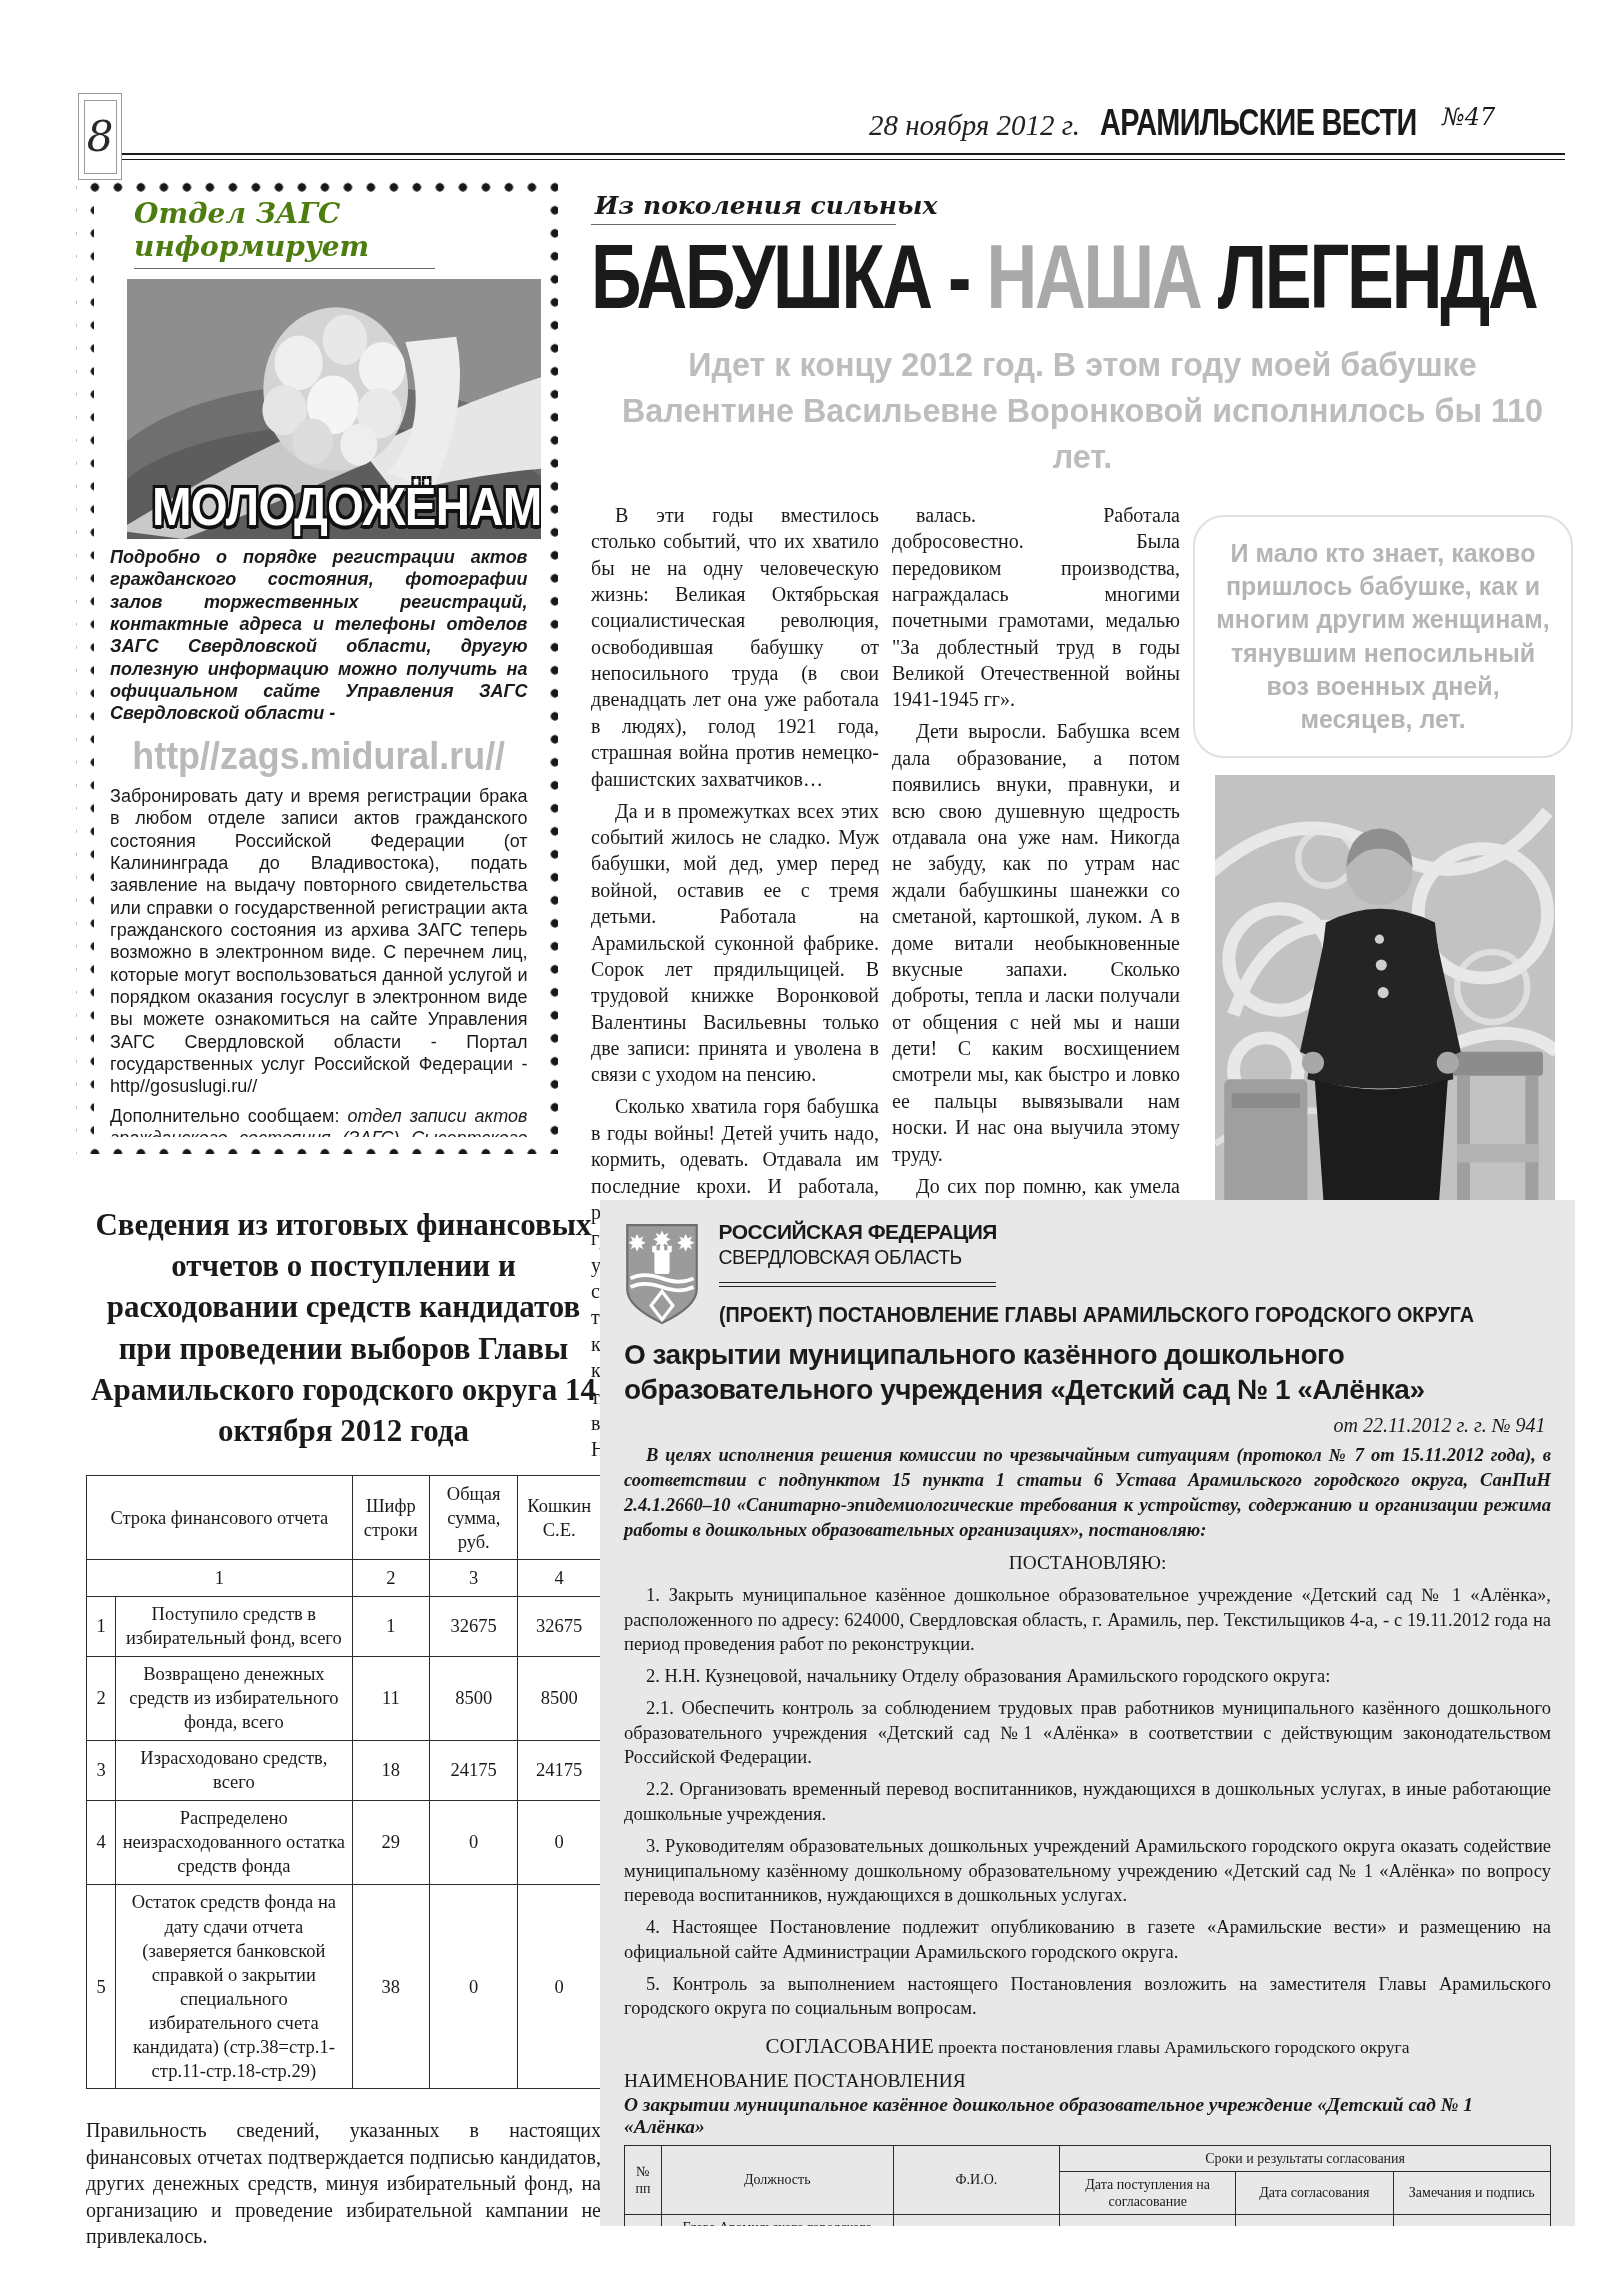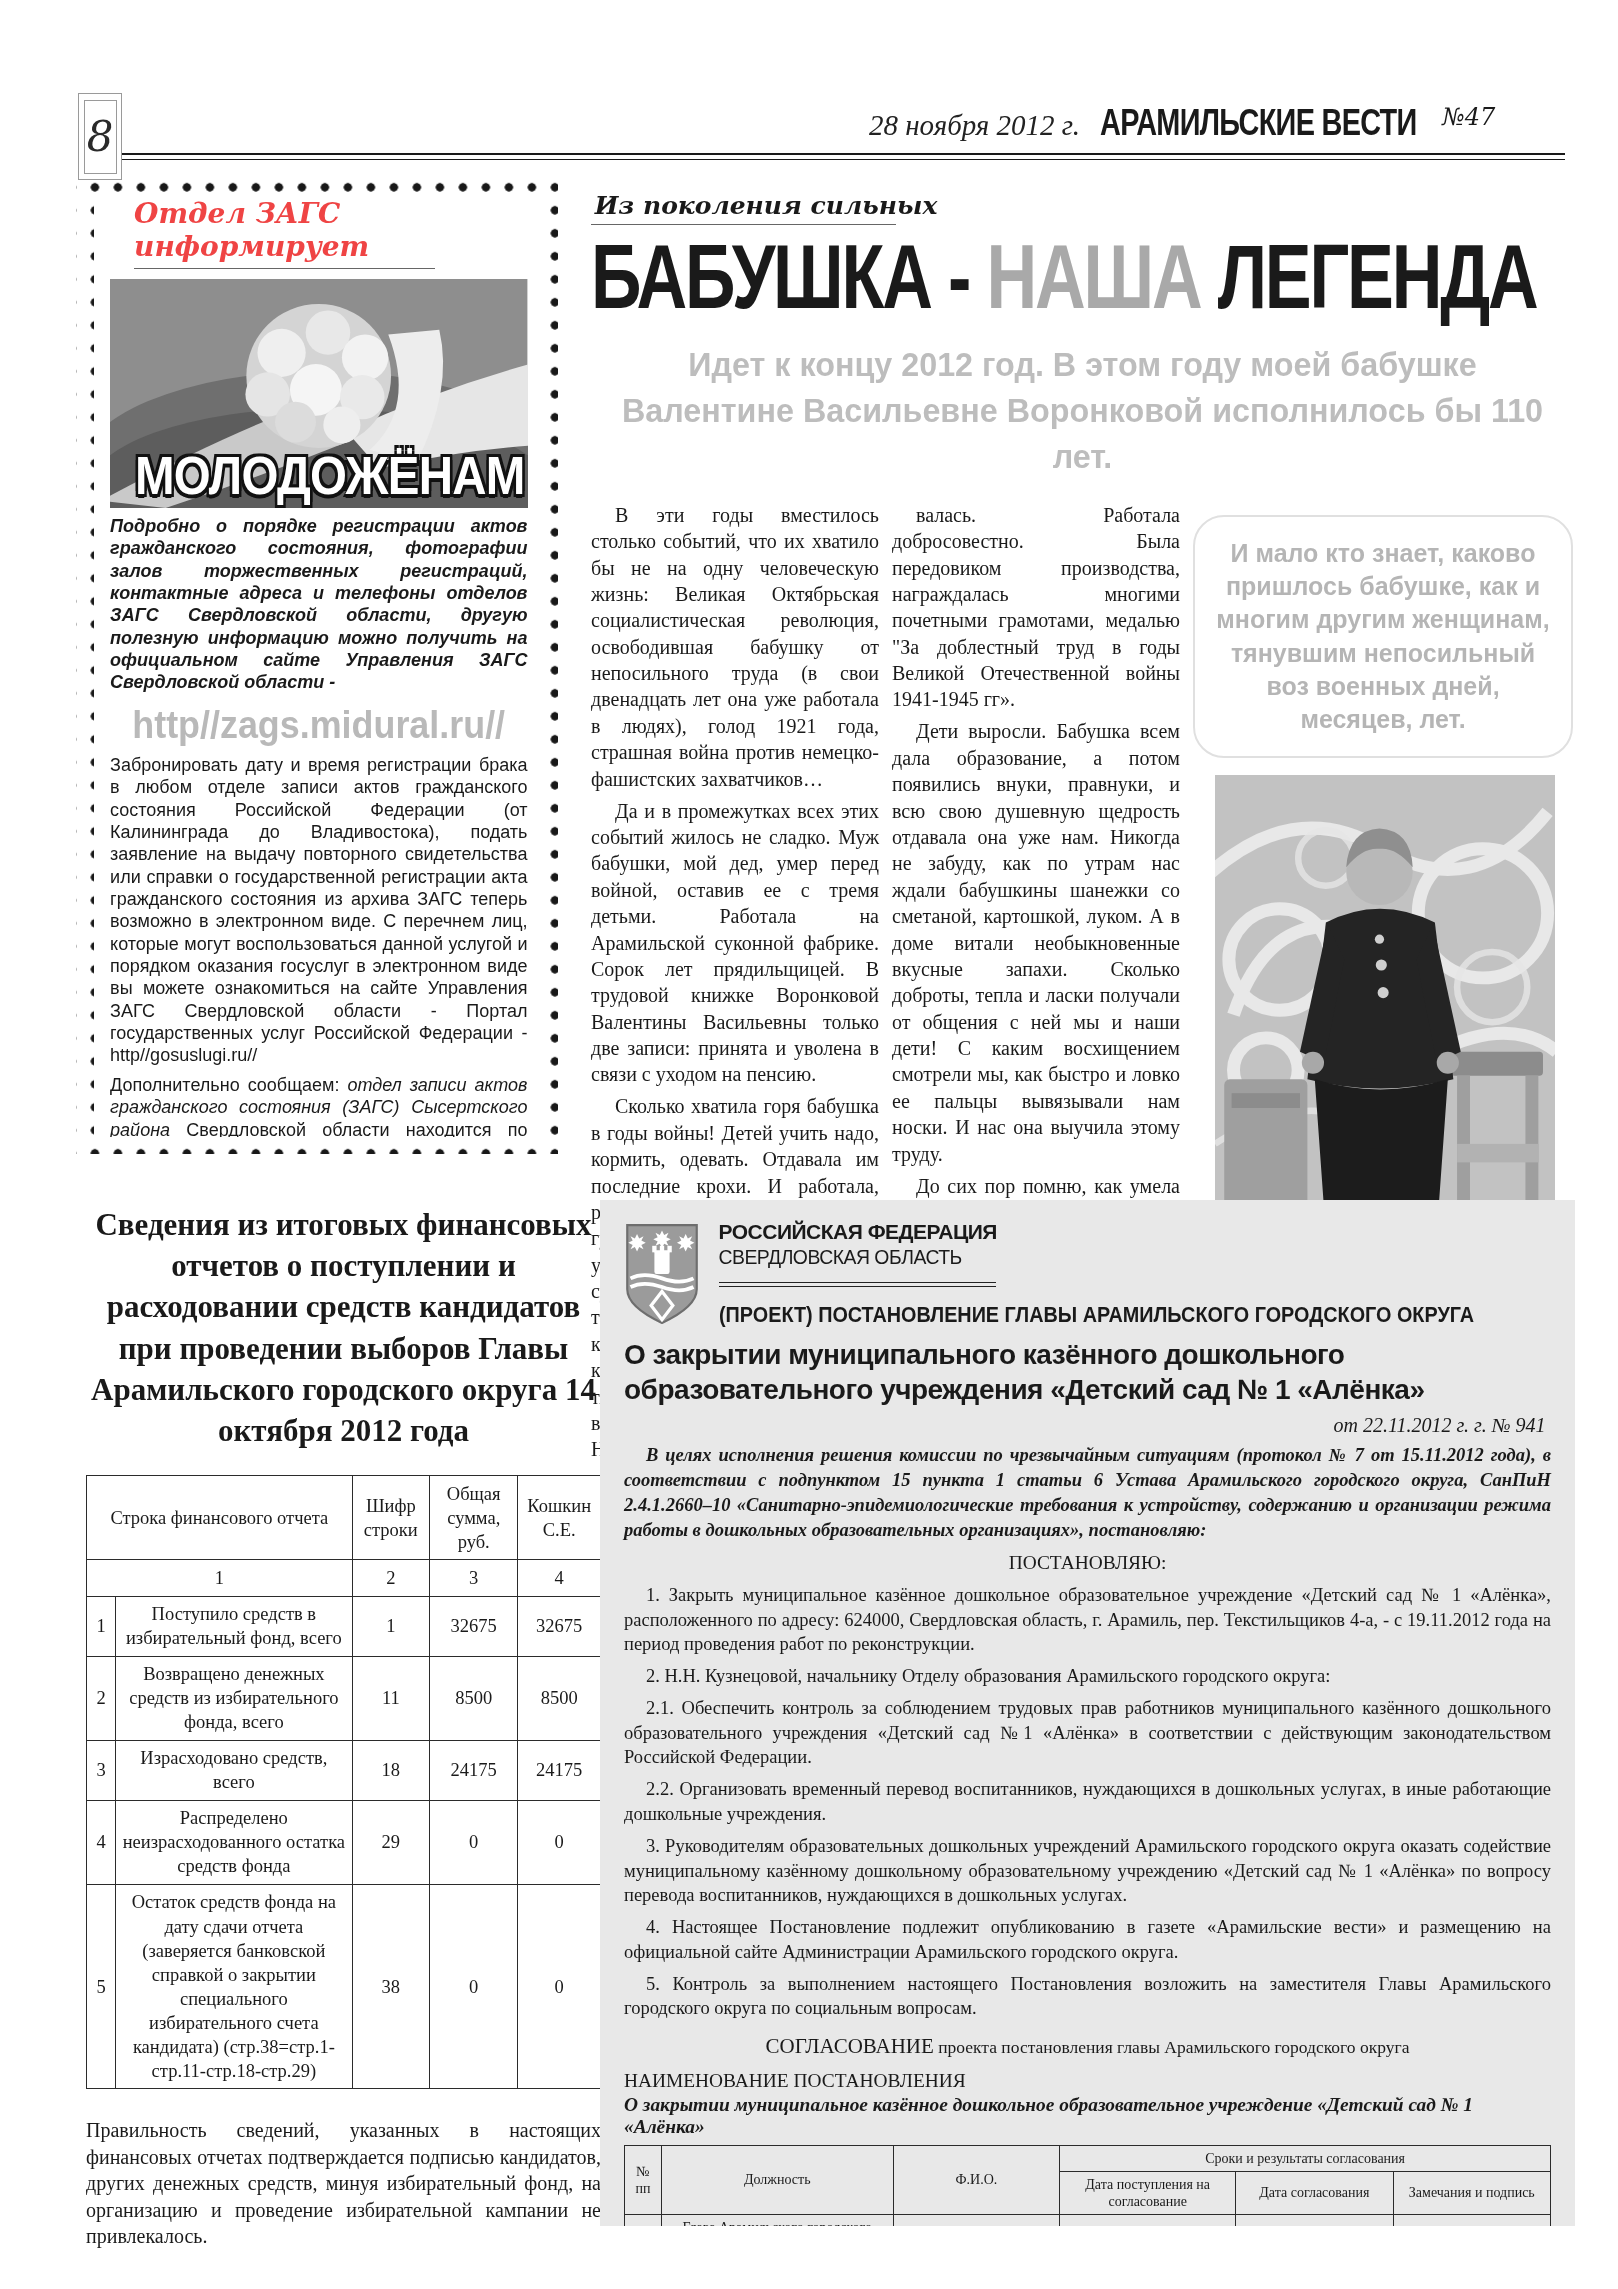--- a/index.html
+++ b/index.html
@@ -18,23 +18,23 @@
              font-weight:bold;font-size:37px;letter-spacing:-0.9px;white-space:nowrap;
              transform:scaleX(0.78);transform-origin:left center;}
   .hdr-issue{position:absolute;left:1442px;top:103px;font-family:"DejaVu Serif",serif;
              font-style:italic;font-size:24px;white-space:nowrap;}
   
   .zags-box{position:absolute;left:76px;top:174px;width:482px;height:980px;
             background-image:radial-gradient(circle,#181818 3.9px,transparent 4.5px);
             background-size:23px 23px;background-position:7.4px 1.8px;}
   .zags-inner{position:absolute;inset:17.5px;background:#fff;padding:3.7px 13px 0 16.6px;overflow:hidden;}
   .script-kicker{font-family:"DejaVu Serif",serif;font-style:italic;font-weight:bold;font-size:28px;
-                 color:#ef4444;margin:1.8px 0 0 24px;}
+                 color:#4d7c0f;margin:1.8px 0 0 24px;}
   .kicker-rule{border-bottom:1.4px solid #666;width:72%;margin:5.5px 0 9.2px 24px;}
-  .wed-photo{position:relative;width:100%;height:229px;overflow:hidden;}
+  .wed-photo{position:relative;width:100%;height:260px;overflow:hidden;margin-left:17px;}
   .wed-photo svg{display:block;width:100%;height:100%;}
   .wed-caption{position:absolute;left:0;right:0;bottom:1.8px;text-align:center;
                font-family:"Liberation Sans",sans-serif;font-weight:bold;font-size:54px;color:#fff;
                letter-spacing:-0.9px;transform:scaleX(0.88);
                text-shadow:-2.8px -2.8px 0 #111,2.8px -2.8px 0 #111,-2.8px 2.8px 0 #111,2.8px 2.8px 0 #111,0 3.7px 0 #111;}
   .zags-p{font-family:"Liberation Sans",sans-serif;font-size:18px;line-height:1.24;
           text-align:justify;margin:7.4px 0;}
   .zags-p.bold{font-weight:bold;font-style:italic;}
   .zags-url{font-family:"Liberation Sans",sans-serif;font-weight:bold;font-size:39px;color:#b9b9b9;
             text-align:center;margin:9.2px 0 7.4px 0;white-space:nowrap;transform:scaleX(0.92);}

